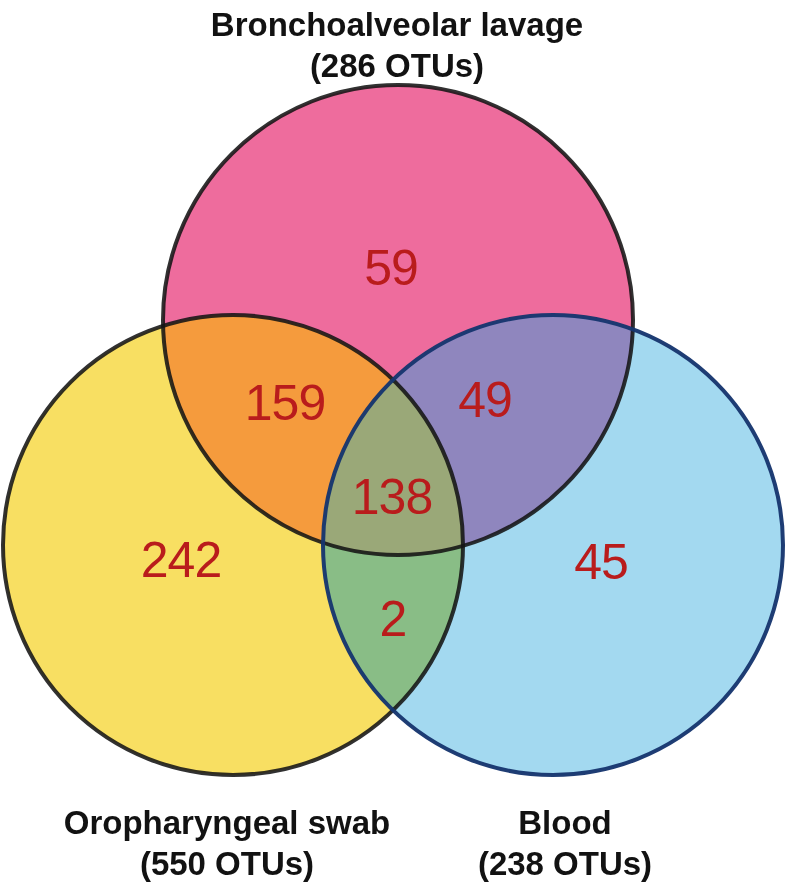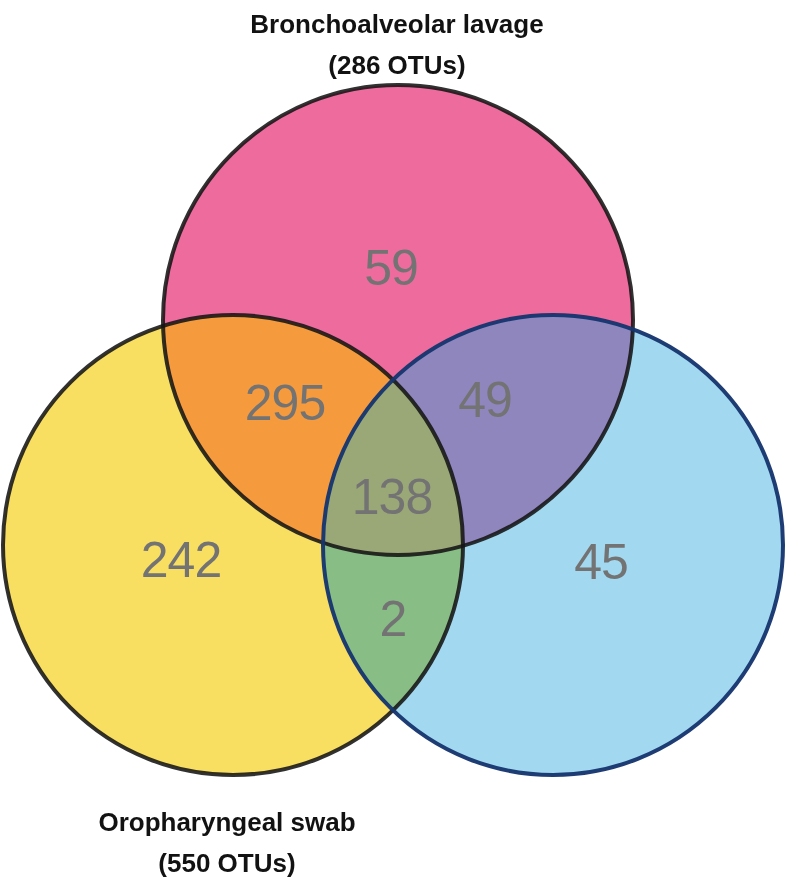--- a/index.html
+++ b/index.html
@@ -18,31 +18,31 @@
   .venn-svg {
     position: absolute;
     left: 0;
     top: 0;
   }
   .num {
     position: absolute;
     transform: translate(-50%, -50%);
     font-size: 50px;
     font-weight: 400;
-    color: #737373;
+    color: #b91c1c;
     letter-spacing: -1px;
     white-space: nowrap;
     line-height: 1;
   }
   .set-label {
     position: absolute;
     transform: translateX(-50%);
     text-align: center;
     font-weight: 700;
-    font-size: 26px;
+    font-size: 33px;
     line-height: 41px;
     color: #121212;
     white-space: nowrap;
   }
 </style>
 </head>
 <body>
 
 <div class="stage">
 
@@ -73,31 +73,35 @@
         <circle cx="553" cy="545" r="230" fill="#9AA878"></circle>
       </g>
     </g>
 
     <circle cx="398" cy="320" r="235" fill="none" stroke-width="4" stroke-opacity="0.88" stroke="#141414"></circle>
     <circle cx="233" cy="545" r="230" fill="none" stroke-width="4" stroke-opacity="0.88" stroke="#141414"></circle>
     <circle cx="553" cy="545" r="230" fill="none" stroke-width="4" stroke-opacity="0.96" stroke="#16356E"></circle>
   </svg>
 
   <div class="num" style="left:391px; top:268px">59</div>
-  <div class="num" style="left:285px; top:403px">295</div>
+  <div class="num" style="left:285px; top:403px">159</div>
   <div class="num" style="left:485px; top:400px">49</div>
   <div class="num" style="left:392px; top:497px">138</div>
   <div class="num" style="left:181px; top:560px">242</div>
   <div class="num" style="left:393px; top:619px">2</div>
   <div class="num" style="left:601px; top:562px">45</div>
 
   <div class="set-label" style="left:397px; top:4px">
     <div>Bronchoalveolar lavage</div>
     <div>(286 OTUs)</div>
   </div>
 
   <div class="set-label" style="left:227px; top:802px">
     <div>Oropharyngeal swab</div>
     <div>(550 OTUs)</div>
   </div>
 
+  <div class="set-label" style="left:565px; top:802px">
+    <div>Blood</div>
+    <div>(238 OTUs)</div>
+  </div>
 
 </div>
 
 </body></html>

